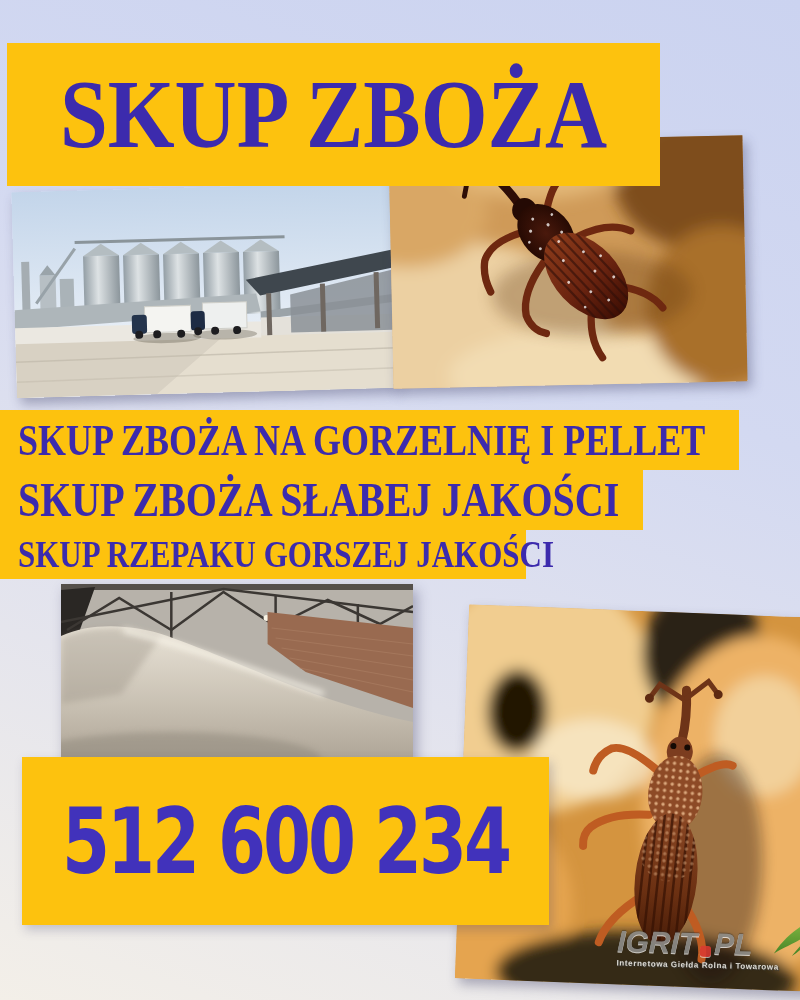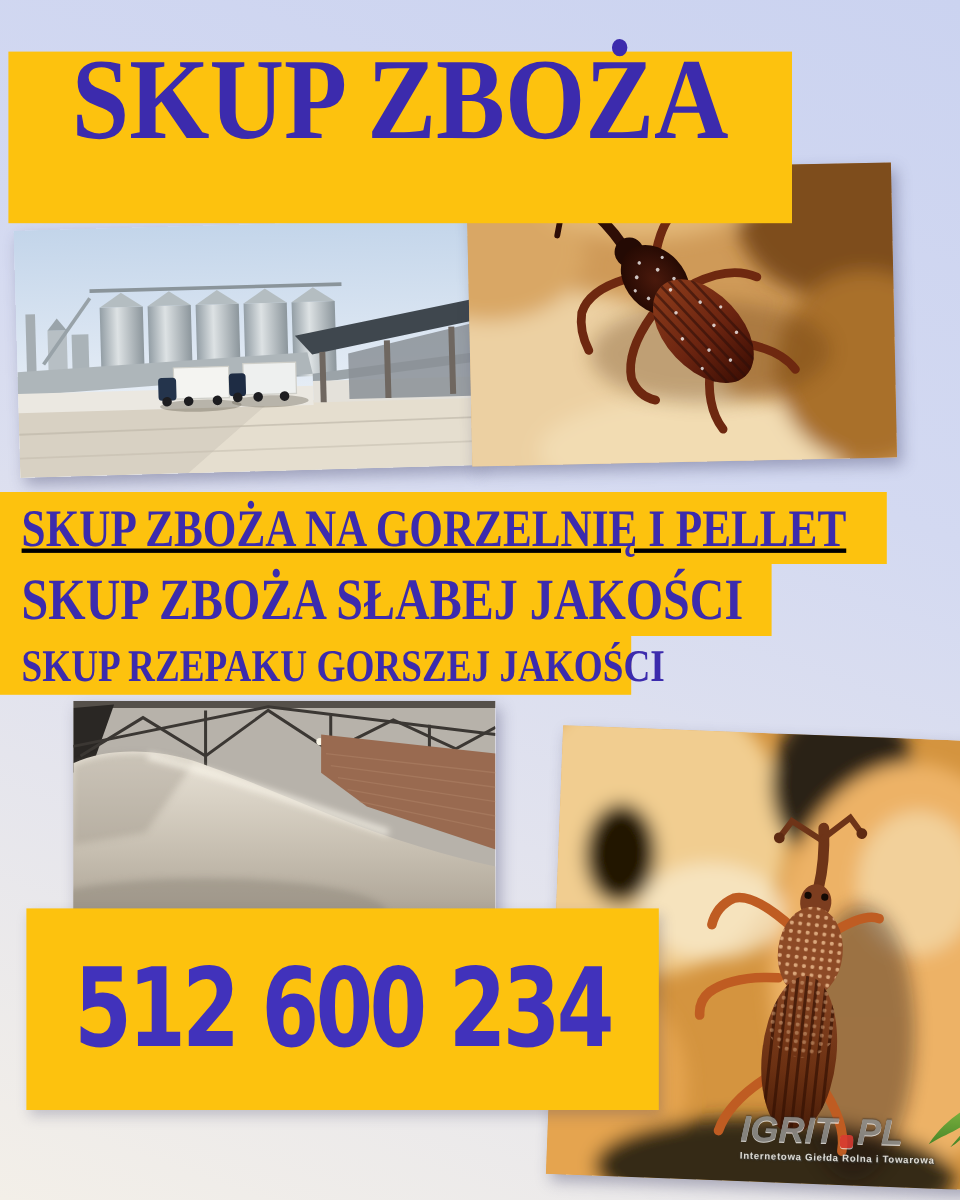--- a/index.html
+++ b/index.html
@@ -7,29 +7,29 @@
     position:relative;width:800px;height:1000px;overflow:hidden;
     margin:0 auto;
     background:linear-gradient(200deg,#cbd3f0 0%,#d3d9f1 35%,#e2e3ee 65%,#f3efe8 100%);
     font-family:"Liberation Sans",sans-serif;
   }
   .yellow{background:#fdc20e;position:absolute;}
   .purple{color:#3c2bad;}
   .photo{position:absolute;box-shadow:4px 6px 12px rgba(60,60,100,.38);overflow:hidden;}
   .photo svg{display:block;width:100%;height:100%;}
   
-  .title-banner{left:7px;top:43px;width:653px;height:143px;display:flex;justify-content:center;z-index:3;}
+  .title-banner{left:7px;top:43px;width:653px;height:143px;display:flex;align-items:center;justify-content:center;z-index:3;}
   .title-banner .t{
     font-family:"Liberation Serif",serif;font-weight:700;font-size:86px;line-height:1;
     display:inline-block;transform:scaleY(1.12);white-space:nowrap;letter-spacing:0px;
   }
   
   .offer{left:0;display:flex;align-items:center;z-index:2;padding-left:18px;box-sizing:border-box;}
   .offer .t{font-family:"Liberation Serif",serif;font-weight:700;white-space:nowrap;display:inline-block;line-height:1;}
-  .offer-1{top:410px;width:739px;height:60px;text-decoration:underline;}
+  .offer-1{top:410px;width:739px;height:60px;}
   .offer-1 .t{font-size:36px;transform:scaleY(1.22);}
   .offer-2{top:470px;width:643px;height:60px;}
   .offer-2 .t{font-size:40px;transform:scaleY(1.22);}
   .offer-3{top:530px;width:526px;height:49px;}
   .offer-3 .t{font-size:31px;transform:scaleY(1.22);}
   
   .phone-banner{left:22px;top:757px;width:527px;height:168px;display:flex;align-items:center;justify-content:center;z-index:3;box-shadow:3px 5px 10px rgba(60,60,100,.25);text-align:center;}
   .phone-banner .t{
     font-family:"DejaVu Sans",sans-serif;font-weight:700;font-size:69px;letter-spacing:-3px;
     display:inline-block;transform:scaleY(1.32);white-space:nowrap;color:#4132bb;

